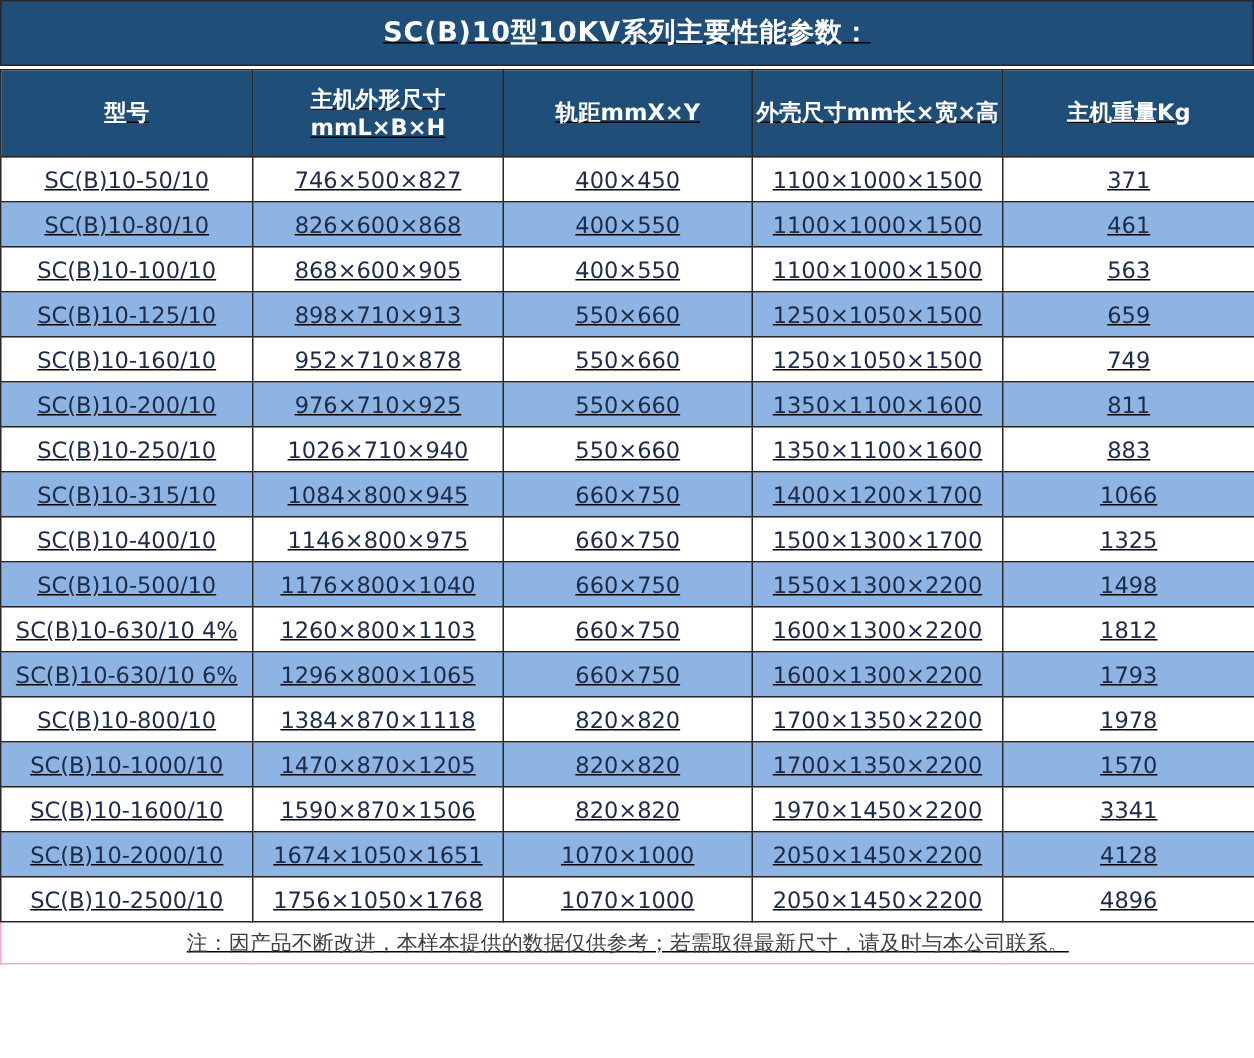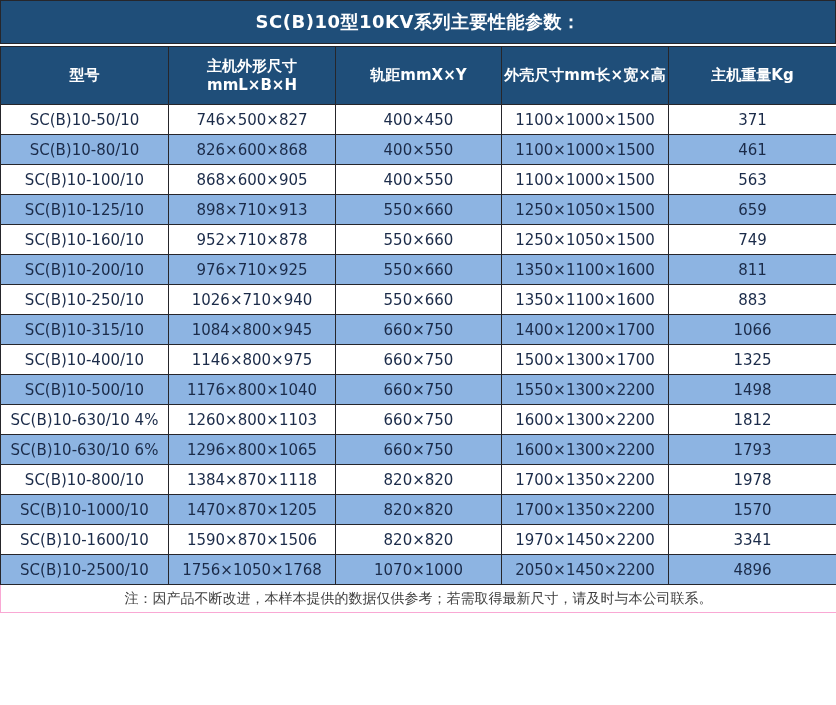--- a/index.html
+++ b/index.html
@@ -7,20 +7,21 @@
     padding: 0;
     background: #ffffff;
     font-family: "DejaVu Sans", "Liberation Sans", sans-serif;
   }
   .page {
     width: 836px;
     height: 705px;
     background: #ffffff;
     overflow: hidden;
     box-sizing: border-box;
+    text-decoration: underline;
   }
   .title-bar {
     width: 834px;
     height: 42px;
     margin: 0 auto;
     background: #1F4E79;
     color: #ffffff;
     font-size: 18px;
     font-weight: bold;
     text-align: center;
@@ -219,20 +220,27 @@
         <td>1570</td>
       </tr>
         <tr style="">
         <td>SC(B)10-1600/10</td>
         <td>1590×870×1506</td>
         <td>820×820</td>
         <td>1970×1450×2200</td>
         <td>3341</td>
       </tr>
         <tr style="">
+        <td>SC(B)10-2000/10</td>
+        <td>1674×1050×1651</td>
+        <td>1070×1000</td>
+        <td>2050×1450×2200</td>
+        <td>4128</td>
+      </tr>
+        <tr style="">
         <td>SC(B)10-2500/10</td>
         <td>1756×1050×1768</td>
         <td>1070×1000</td>
         <td>2050×1450×2200</td>
         <td>4896</td>
       </tr>
       </tbody>
     <tfoot>
       <tr>
         <td colspan="5">注：因产品不断改进，本样本提供的数据仅供参考；若需取得最新尺寸，请及时与本公司联系。</td>

